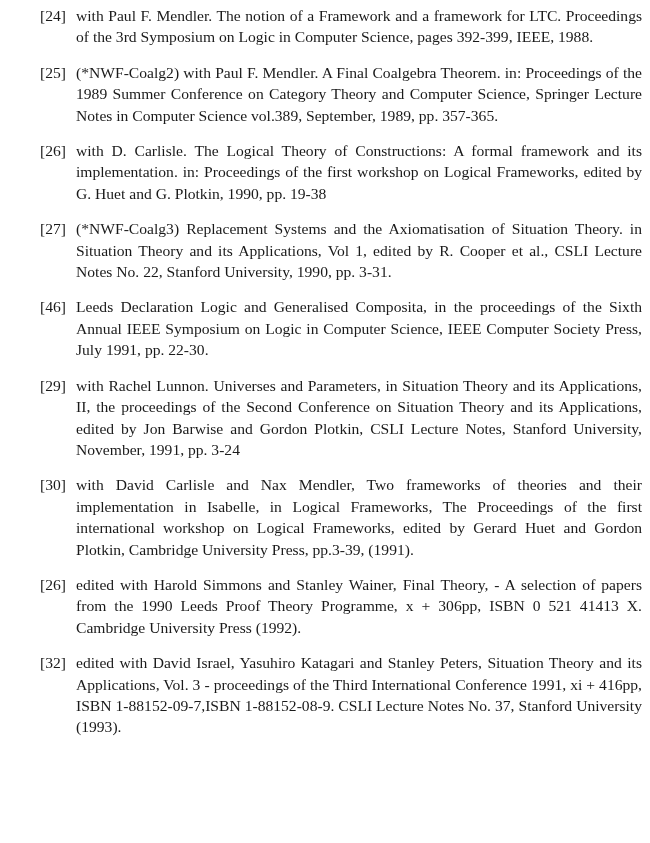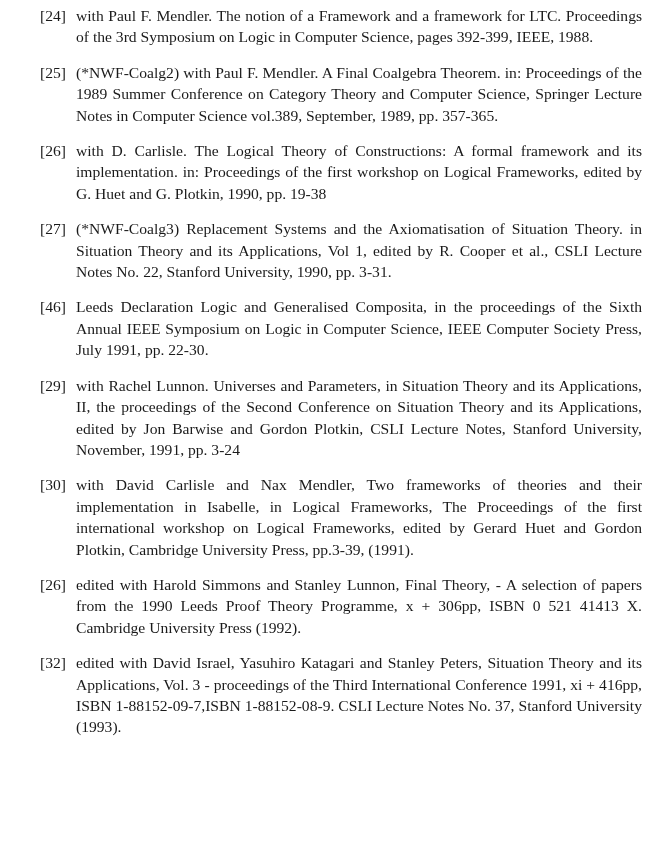--- a/index.html
+++ b/index.html
@@ -27,16 +27,16 @@
 
 <div class="page">
   <div id="entries">
       <div class="entry"><span class="num">[24]</span><span class="seg-regular">with Paul F. Mendler. </span><span class="seg-bold">The notion of a Framework and a framework for LTC</span><span class="seg-regular">. </span><span class="seg-italic">Proceedings of the 3rd Symposium on Logic in Computer Science</span><span class="seg-regular">, pages 392-399, IEEE, 1988.</span></div>
       <div class="entry"><span class="num">[25]</span><span class="seg-bold">(*NWF-Coalg2)</span><span class="seg-regular"> with Paul F. Mendler. </span><span class="seg-bold">A Final Coalgebra Theorem</span><span class="seg-regular">. in: </span><span class="seg-italic">Proceedings of the 1989 Summer Conference on Category Theory and Computer Science</span><span class="seg-regular">, Springer Lecture Notes in Computer Science vol.389, September, 1989, pp. 357-365.</span></div>
       <div class="entry"><span class="num">[26]</span><span class="seg-regular">with D. Carlisle. </span><span class="seg-bold">The Logical Theory of Constructions: A formal framework and its implementation</span><span class="seg-regular">. in: </span><span class="seg-italic">Proceedings of the first workshop on Logical Frameworks</span><span class="seg-regular">, edited by G. Huet and G. Plotkin, 1990, pp. 19-38</span></div>
       <div class="entry"><span class="num">[27]</span><span class="seg-bold">(*NWF-Coalg3) Replacement Systems and the Axiomatisation of Situation Theory</span><span class="seg-regular">. in </span><span class="seg-italic">Situation Theory and its Applications, Vol 1</span><span class="seg-regular">, edited by R. Cooper et al., CSLI Lecture Notes No. 22, Stanford University, 1990, pp. 3-31.</span></div>
       <div class="entry"><span class="num">[46]</span><span class="seg-bold">Leeds Declaration Logic and Generalised Composita,</span><span class="seg-regular"> in the proceedings of the </span><span class="seg-italic">Sixth Annual IEEE Symposium on Logic in Computer Science</span><span class="seg-regular">, IEEE Computer Society Press, July 1991, pp. 22-30.</span></div>
       <div class="entry"><span class="num">[29]</span><span class="seg-regular">with Rachel Lunnon. </span><span class="seg-bold">Universes and Parameters</span><span class="seg-regular">, in </span><span class="seg-italic">Situation Theory and its Applications, II</span><span class="seg-regular">, the proceedings of the Second Conference on Situation Theory and its Applications, edited by Jon Barwise and Gordon Plotkin, CSLI Lecture Notes, Stanford University, November, 1991, pp. 3-24</span></div>
       <div class="entry"><span class="num">[30]</span><span class="seg-regular">with David Carlisle and Nax Mendler,  </span><span class="seg-bold">Two frameworks of theories and their implementation in Isabelle</span><span class="seg-regular">, in </span><span class="seg-italic">Logical Frameworks</span><span class="seg-regular">, The Proceedings of the first international workshop on Logical Frameworks, edited by Gerard Huet and Gordon Plotkin, Cambridge University Press, pp.3-39, (1991).</span></div>
-      <div class="entry"><span class="num">[26]</span><span class="seg-regular">edited with Harold Simmons and Stanley Lunnon, </span><span class="seg-italic">Final Theory</span><span class="seg-regular">, - A selection of papers from the 1990 Leeds Proof Theory Programme, x + 306pp, ISBN 0 521 41413 X. Cambridge University Press (1992).</span></div>
+      <div class="entry"><span class="num">[26]</span><span class="seg-regular">edited with Harold Simmons and Stanley Wainer, </span><span class="seg-italic">Final Theory</span><span class="seg-regular">, - A selection of papers from the 1990 Leeds Proof Theory Programme, x + 306pp, ISBN 0 521 41413 X. Cambridge University Press (1992).</span></div>
       <div class="entry"><span class="num">[32]</span><span class="seg-regular">edited with David Israel, Yasuhiro Katagari and Stanley Peters, </span><span class="seg-italic">Situation Theory and its Applications, Vol. 3</span><span class="seg-regular"> - proceedings of the Third International Conference 1991, xi + 416pp, ISBN 1-88152-09-7,ISBN 1-88152-08-9. CSLI Lecture Notes No. 37, Stanford University (1993).</span></div>
     </div>
 </div>
 
 </body></html>

